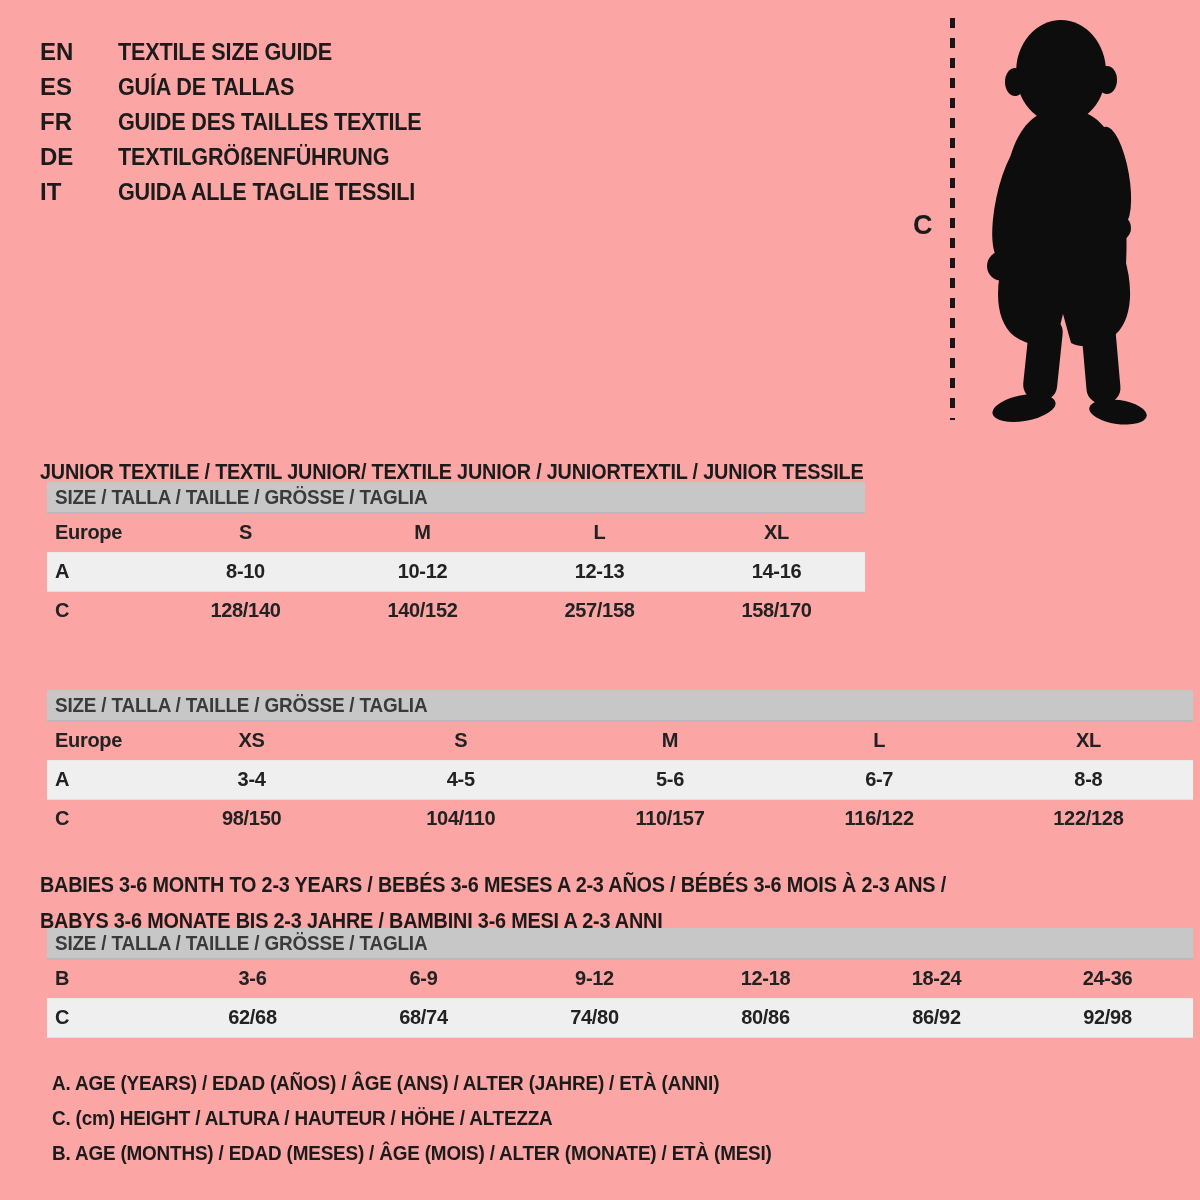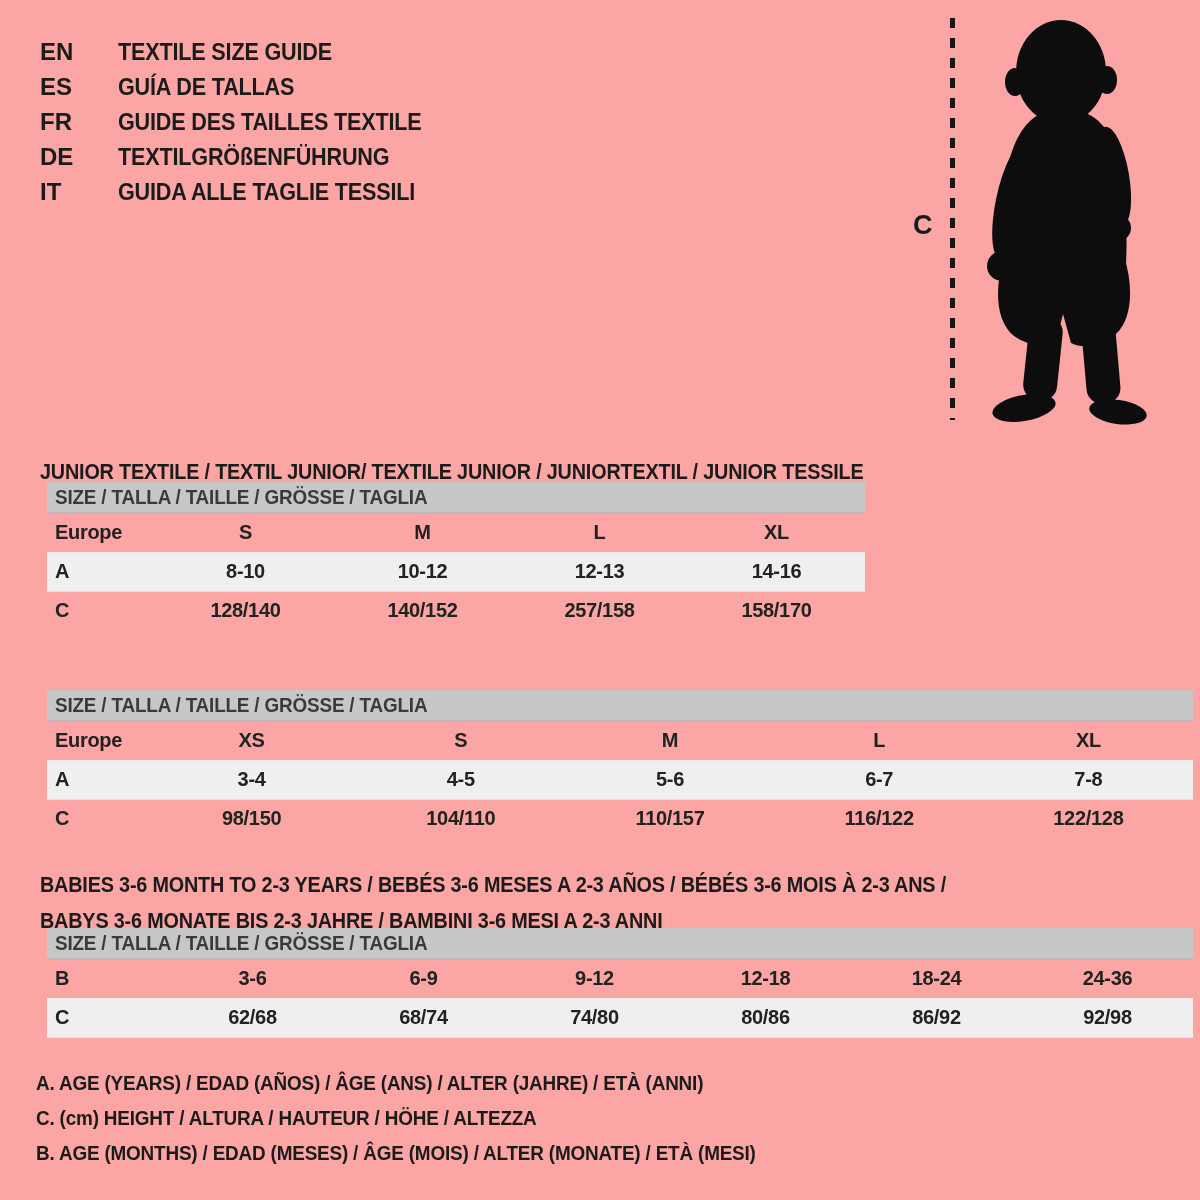--- a/index.html
+++ b/index.html
@@ -62,21 +62,21 @@
   table.sizes td{
     height:39px;text-align:center;
     font-size:20px;font-weight:700;letter-spacing:-0.3px;
     color:#222;
   }
   table.sizes tbody tr + tr td{border-top:1px solid #eaeaea;}
   table.sizes td.rowlabel{text-align:left;padding-left:8px;}
   tr.stripe td{background:var(--row-stripe-bg);border-top:1px solid #e2e2e2;border-bottom:1px solid #e2e2e2;}
 
   
-  .legend{position:absolute;left:36px;top:1071px;}
+  .legend{position:absolute;left:52px;top:1071px;}
   .legend-line{height:35px;font-weight:700;font-size:21px;white-space:nowrap;}
 </style>
 </head>
 <body>
 
 <div class="canvas">
 
   <div class="langs">
     <div class="lang-row">
       <span class="code">EN</span>
@@ -185,21 +185,21 @@
         <td>M</td>
         <td>L</td>
         <td>XL</td>
       </tr>
       <tr class="stripe">
         <td class="rowlabel">A</td>
         <td>3-4</td>
         <td>4-5</td>
         <td>5-6</td>
         <td>6-7</td>
-        <td>7-8</td>
+        <td>8-8</td>
       </tr>
       <tr>
         <td class="rowlabel">C</td>
         <td>98/150</td>
         <td>104/110</td>
         <td>110/157</td>
         <td>116/122</td>
         <td>122/128</td>
       </tr>
     </tbody>

